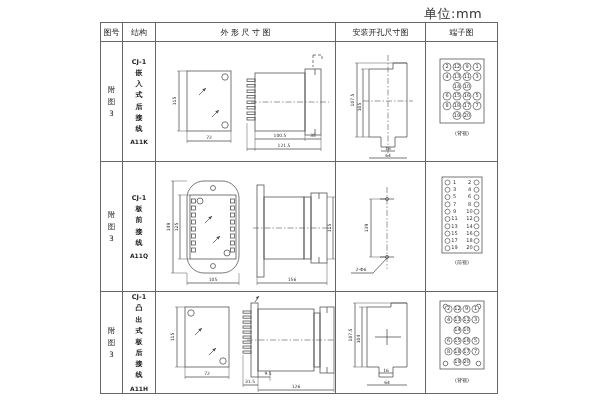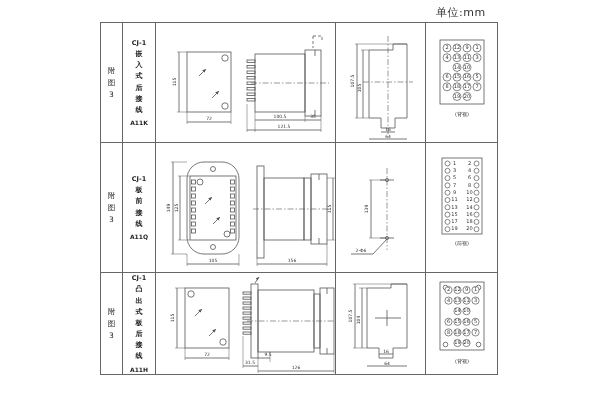--- a/index.html
+++ b/index.html
@@ -1,18 +1,18 @@
 <!DOCTYPE html>
 <html><head>
 <meta charset="utf-8">
 <style>
   html,body{margin:0;padding:0;}
   body{width:600px;height:400px;background:#fff;font-family:"DejaVu Sans","Liberation Sans",sans-serif;color:#222;position:relative;overflow:hidden;}
   .page{position:absolute;inset:0;background:#fff;}
-  .unit-label{position:absolute;top:5px;left:436px;font-size:11px;color:#333;letter-spacing:.5px;}
+  .unit-label{position:absolute;top:5px;left:424px;font-size:13px;color:#333;letter-spacing:.5px;}
   table.dwg{position:absolute;left:100px;top:22px;border-collapse:collapse;table-layout:fixed;}
   table.dwg td,table.dwg th{border:1px solid #666;padding:0;vertical-align:middle;overflow:hidden;}
   th{font-size:8px;font-weight:normal;color:#222;text-align:center;height:18px;}
   .figcell{text-align:center;font-size:7.5px;}
   .char-stack span{display:block;line-height:1.6;text-align:center;}
   .structcell{display:flex;flex-direction:column;align-items:center;justify-content:center;height:100%;font-weight:bold;}
   .model{font-size:6.5px;margin-bottom:2px;}
   .desc{font-size:7px;}
   .code{font-size:6px;margin-top:3px;}
   svg{display:block;margin:0 auto;}
@@ -34,20 +34,27 @@
 
   <table class="dwg">
     <colgroup>
       <col style="width:22px">
         <col style="width:33px">
         <col style="width:180px">
         <col style="width:90px">
         <col style="width:72px">
     </colgroup>
     <tbody>
+        <tr>
+      <th>图号</th>
+      <th>结构</th>
+      <th>外 形 尺 寸 图</th>
+      <th>安装开孔尺寸图</th>
+      <th>端子图</th>
+    </tr>
 
     <tr style="height:120px">
       <td class="figcell">
         <div class="char-stack">
               <span>附</span>
               <span>图</span>
               <span>3</span>
             </div>
       </td>
       <td>

